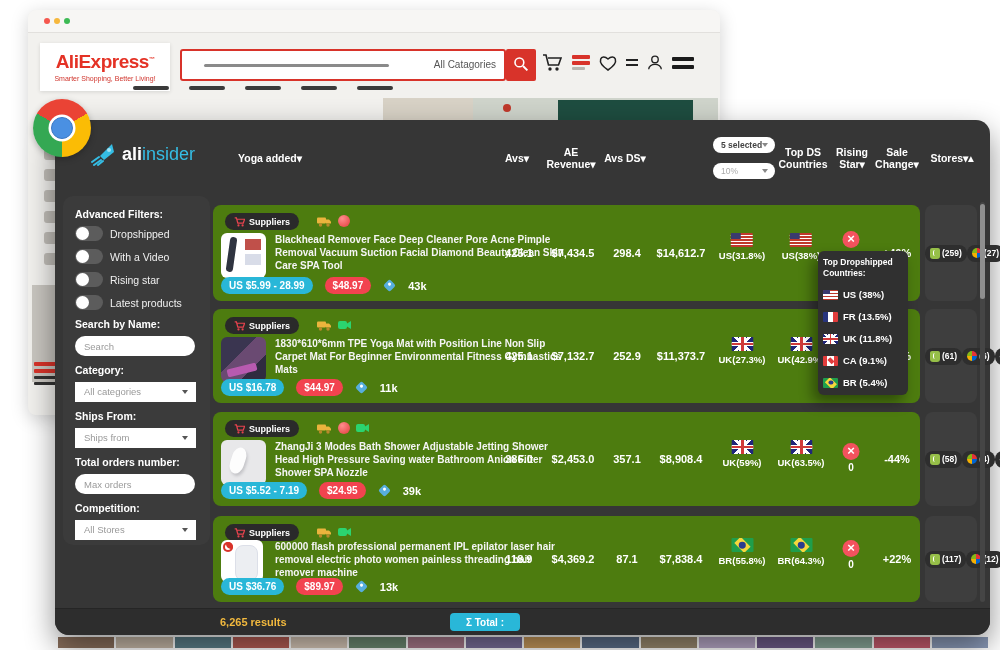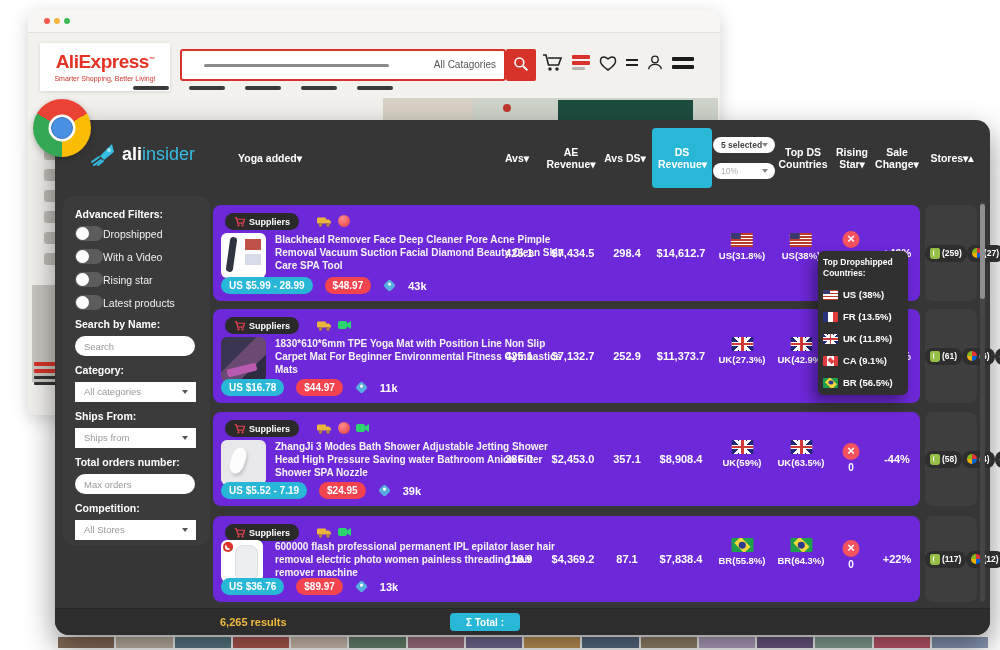--- a/index.html
+++ b/index.html
@@ -64,32 +64,32 @@
   .logo-text .w{color:#fff}.logo-text .c{color:#35bde4;font-weight:normal;}
   .hcol{position:absolute;top:50%;transform:translate(-50%,-50%);color:#fff;font-size:10.5px;font-weight:bold;text-align:center;line-height:12px;cursor:pointer;}
   .ds-block{position:absolute;left:597px;top:8px;width:60px;height:60px;background:#29b7d8;border-radius:4px;display:flex;align-items:center;justify-content:center;color:#fff;font-size:10.5px;font-weight:bold;text-align:center;line-height:12px;}
   .dd{position:absolute;left:658px;width:62px;height:16px;background:#fff;border-radius:8px;font-size:8.5px;font-weight:bold;color:#444;line-height:16px;padding:0 8px;box-sizing:border-box;cursor:pointer;}
   .dd::after{content:"";position:absolute;right:7px;top:6px;border:3.5px solid transparent;border-top:4.5px solid #888;}
   .dd.d1{top:17px}.dd.d2{top:43px;color:#aaa;font-weight:normal;}
   
   .sbar{position:absolute;left:8px;top:76px;width:147px;height:349px;background:#3b3b3b;border-radius:10px;padding:12px 12px;box-sizing:border-box;overflow:hidden;}
   .slabel{color:#fff;font-size:10.5px;font-weight:bold;margin:8px 0 6px;}
   .slabel.first{margin-top:0;}
-  .trow{display:flex;align-items:center;margin-bottom:8px;}
+  .trow{display:flex;align-items:center;gap:7px;margin-bottom:8px;}
   .tgl{width:28px;height:15px;border-radius:8px;background:#5c5c5c;position:relative;cursor:pointer;flex:none;}
   .tgl::after{content:"";position:absolute;left:1px;top:1px;width:13px;height:13px;border-radius:50%;background:#fff;}
   .tlabel{color:#f0f0f0;font-size:10.5px;}
   .inrow{display:flex;align-items:center;gap:5px;}
   .sinput{width:102px;height:20px;border:none;border-radius:10px;font-size:9.5px;color:#555;padding:0 9px;background:#fff;font-family:"Liberation Sans",sans-serif;}
   .sinput::placeholder{color:#9a9a9a;}
   .ssel{position:relative;width:121px;height:20px;background:#fff;border-radius:0;font-size:9.5px;color:#999;line-height:20px;padding:0 9px;box-sizing:border-box;cursor:pointer;}
   .ssel::after{content:"";position:absolute;right:8px;top:8px;border:3.5px solid transparent;border-top:4.5px solid #555;}
   
   .row{position:absolute;left:158px;width:764px;}
-  .row-main{position:absolute;left:0;top:0;width:707px;height:100%;background:#6d28d9;border-radius:8px;}
+  .row-main{position:absolute;left:0;top:0;width:707px;height:100%;background:#4d7c0f;border-radius:8px;}
   .row-stores{position:absolute;left:712px;top:0;width:52px;height:100%;background:#3e3e3e;border-radius:8px;display:flex;flex-direction:row;align-items:center;justify-content:space-evenly;padding:4px 0;box-sizing:border-box;}
   .store-pill{display:flex;align-items:center;gap:2px;background:#2e2e2e;border-radius:8px;height:17px;padding:0 5px;color:#fff;font-size:8.5px;font-weight:bold;cursor:pointer;}
   .sup-pill{position:absolute;left:12px;top:8px;height:17px;background:#2a2a2a;border-radius:9px;display:flex;align-items:center;gap:4px;padding:0 9px;color:#fff;font-size:9px;font-weight:bold;cursor:pointer;}
   .bicons{position:absolute;left:104px;top:10px;display:flex;align-items:center;gap:6px;}
   .ic-red{width:12px;height:12px;border-radius:50%;background:radial-gradient(circle at 35% 30%,#ff8d8d,#e23c3c);display:inline-block;}
   .thumb{position:absolute;left:8px;top:28px;width:45px;height:45px;border-radius:6px;background:#fff;overflow:hidden;cursor:pointer;}
   .t1::before{content:"";position:absolute;left:7px;top:4px;width:7px;height:35px;background:#2f3440;border-radius:3px;transform:rotate(8deg);}
   .t1::after{content:"";position:absolute;right:5px;top:6px;width:16px;height:11px;background:#c0504a;box-shadow:0 15px 0 #d8dce8;}
   .t2{background:linear-gradient(135deg,#3a3550 0 40%,#6a4a72 40% 70%,#2f2b40 70%);}
   .t2::after{content:"";position:absolute;left:6px;bottom:8px;width:30px;height:8px;background:#b85ab0;border-radius:2px;transform:rotate(-14deg);}
@@ -252,23 +252,20 @@
           <path d="M10 14 L22 2 L24 10 L14 18 Z" fill="#35bde4"></path>
           <circle cx="19" cy="8" r="2" fill="#9fe2f5"></circle>
           <path d="M2 20 L9 15 M4 23 L11 18 M8 23 L13 19" stroke="#35bde4" stroke-width="2" stroke-linecap="round"></path>
         </svg>
         <span class="logo-text"><span class="w">ali</span><span class="c">insider</span></span>
       </div>
       <div class="hcol" style="left:215px">Yoga added▾</div>
       <div class="hcol" style="left:462px">Avs▾</div>
       <div class="hcol" style="left:516px;width:50px">AE Revenue▾</div>
       <div class="hcol" style="left:570px">Avs DS▾</div>
-      <div class="ds-block">
-          <span style="width:48px">DS Revenue▾</span>
-        </div>
       <div class="dd d1">5 selected</div>
       <div class="dd d2">10%</div>
       <div class="hcol" style="left:748px;width:56px">Top DS Countries</div>
       <div class="hcol" style="left:797px;width:40px">Rising Star▾</div>
       <div class="hcol" style="left:842px;width:48px">Sale Change▾</div>
       <div class="hcol" style="left:897px">Stores▾▴</div>
     </div>
 
     <aside class="sbar">
       <div class="slabel first">Advanced Filters:</div>
@@ -592,17 +589,17 @@
     <div class="tt-row">
       <span class="flag sm flag-uk"></span>
       <span class="tt-lab">UK (11.8%)</span>
     </div>
     <div class="tt-row">
       <span class="flag sm flag-ca"></span>
       <span class="tt-lab">CA (9.1%)</span>
     </div>
     <div class="tt-row">
       <span class="flag sm flag-br"></span>
-      <span class="tt-lab">BR (56.5%)</span>
+      <span class="tt-lab">BR (5.4%)</span>
     </div>
   </div>
 
 </div>
 
 </body></html>

